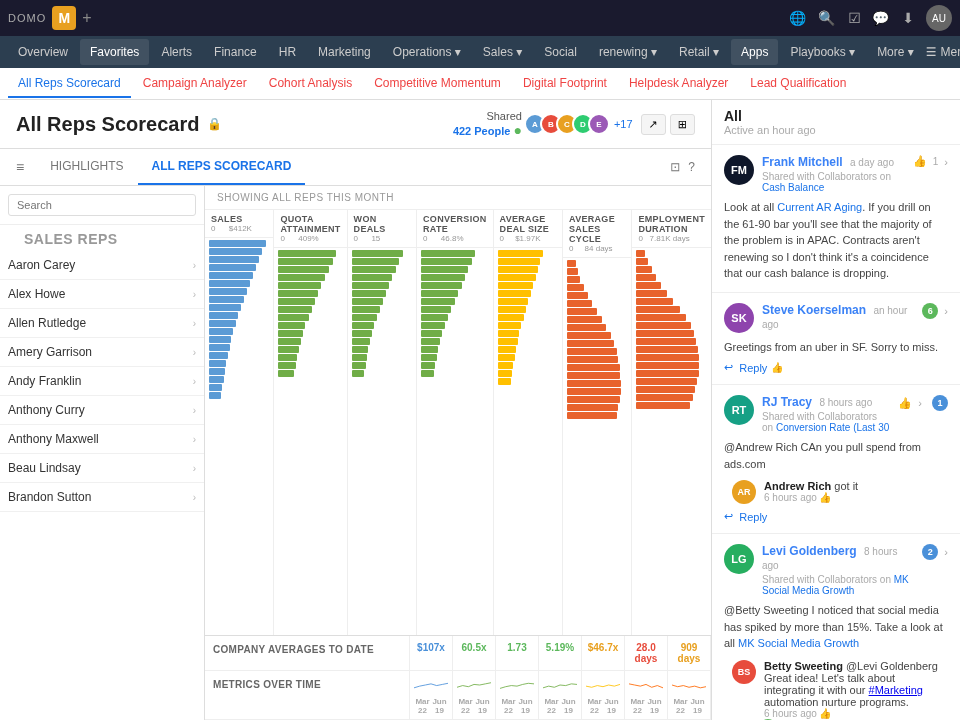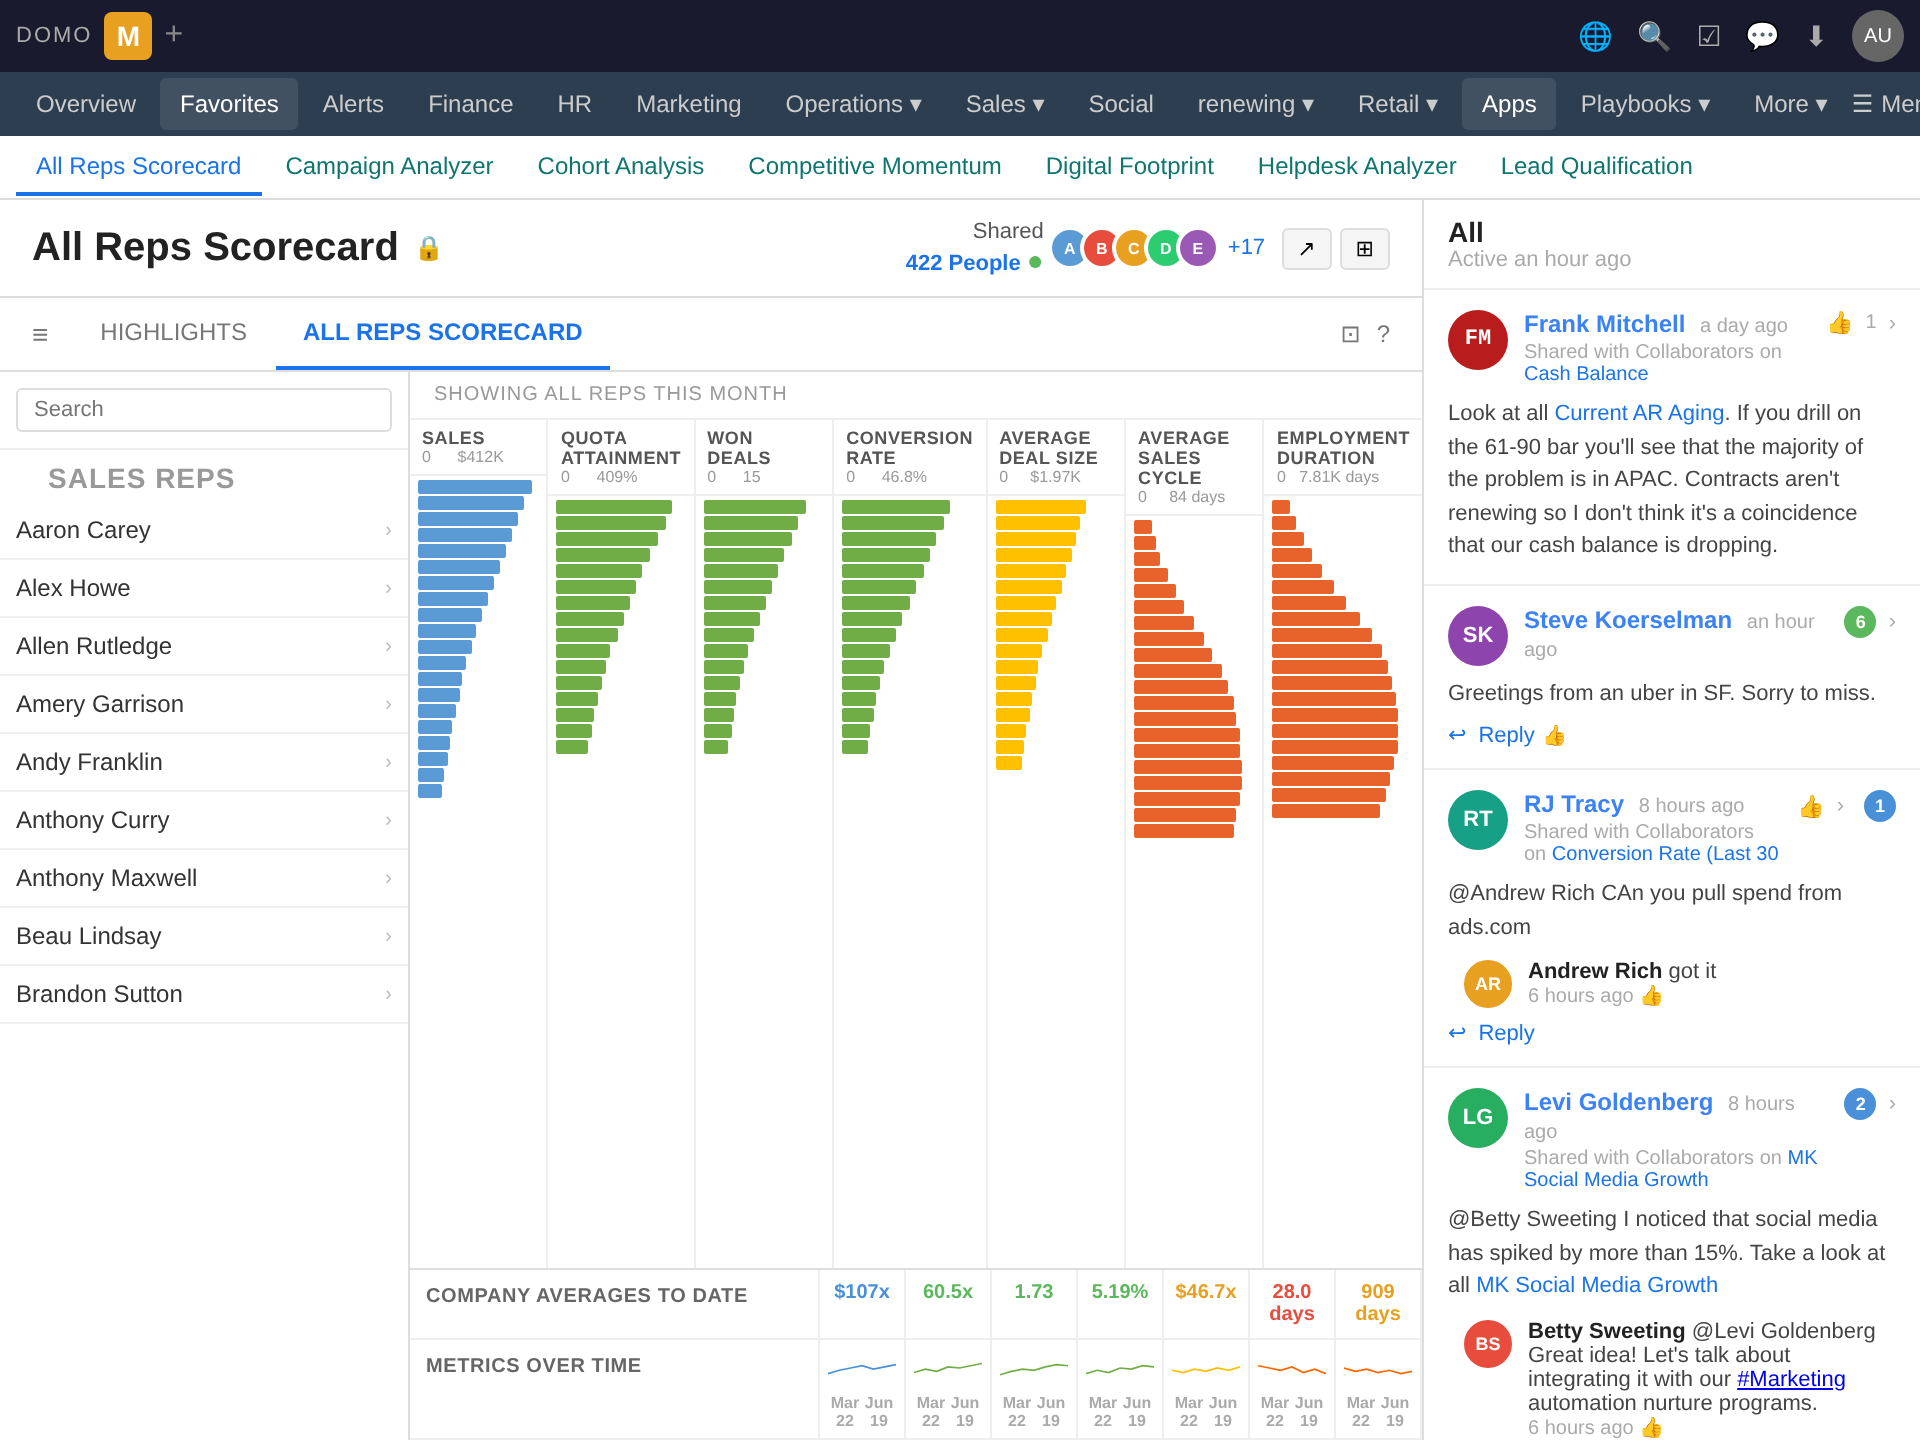--- a/index.html
+++ b/index.html
@@ -18,21 +18,21 @@
     
     #navbar { display: flex; align-items: center; background: #2c3e50; height: 32px; padding: 16px 8px; gap: 2px; }
     #navbar .nav-item { color: #ccc; padding: 6px 10px; font-size: 12px; cursor: pointer; border-radius: 3px; white-space: nowrap; }
     #navbar .nav-item:hover, #navbar .nav-item.active { color: white; background: rgba(255,255,255,0.1); }
     #navbar .nav-item.active { color: white; }
     #navbar .nav-right { margin-left: auto; display: flex; align-items: center; gap: 12px; }
     #navbar .nav-right .menu-btn { color: #ccc; font-size: 12px; display: flex; align-items: center; gap: 4px; cursor: pointer; }
 
     
     #subnav { display: flex; align-items: center; background: #fff; height: 32px; padding: 0 8px; border-bottom: 1px solid #ddd; gap: 2px; }
-    #subnav .sub-item { color: #0f766e; padding: 6px 10px; font-size: 12px; cursor: pointer; white-space: nowrap; border-bottom: 2px solid transparent; }
+    #subnav .sub-item { color: #ef4444; padding: 6px 10px; font-size: 12px; cursor: pointer; white-space: nowrap; border-bottom: 2px solid transparent; }
     #subnav .sub-item.active { color: #1a73e8; border-bottom: 2px solid #1a73e8; }
 
     
     #main { display: flex; height: calc(720px - 36px - 32px - 32px); }
 
     
     #left-panel { width: 712px; background: #f5f6f7; border-right: 1px solid #ddd; overflow: hidden; display: flex; flex-direction: column; }
 
     
     #page-header { background: white; padding: 10px 16px; border-bottom: 1px solid #ddd; display: flex; align-items: center; justify-content: space-between; }
@@ -539,21 +539,21 @@
 
   <div id="right-panel">
     <div id="buzz-header">
       <div class="all-label">All</div>
       <div class="active-label">Active an hour ago</div>
     </div>
     <div id="buzz-feed">
 
       <div class="buzz-item">
         <div class="buzz-item-header">
-          <div class="buzz-avatar" style="background:#b91c1c;font-family:Liberation Mono, monospace;">FM</div>
+          <div class="buzz-avatar" style="background:#0f172a;">FM</div>
           <div class="buzz-meta">
             <span class="buzz-name">Frank Mitchell</span>
             <span class="buzz-time">a day ago</span>
             <div class="buzz-shared">Shared with Collaborators on <a href="#">Cash Balance</a></div>
           </div>
           <div class="buzz-actions">
             <span>👍</span>
             <span class="buzz-count">1</span>
             <span>›</span>
           </div>

